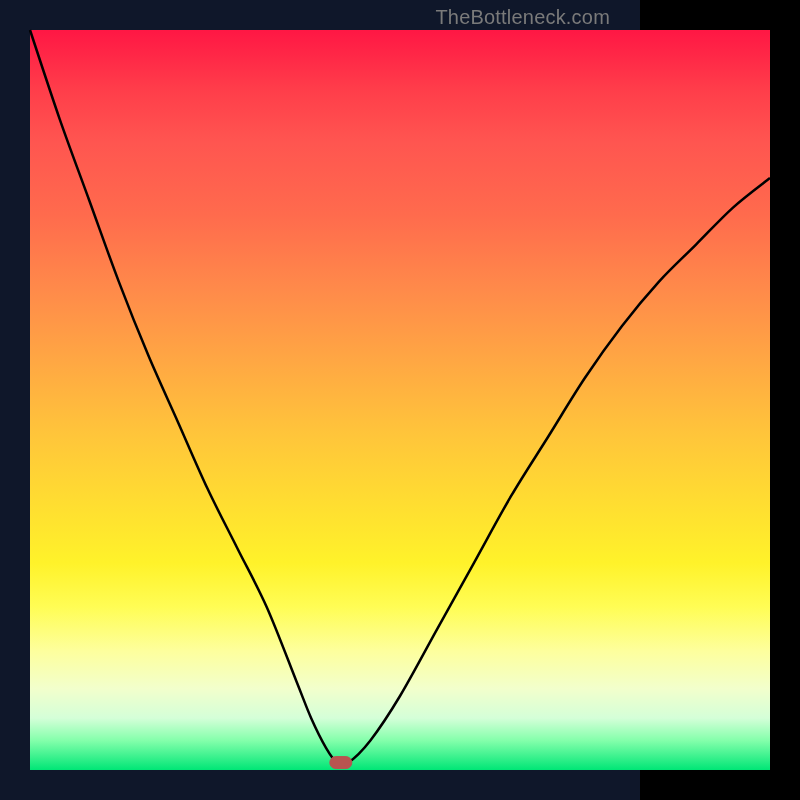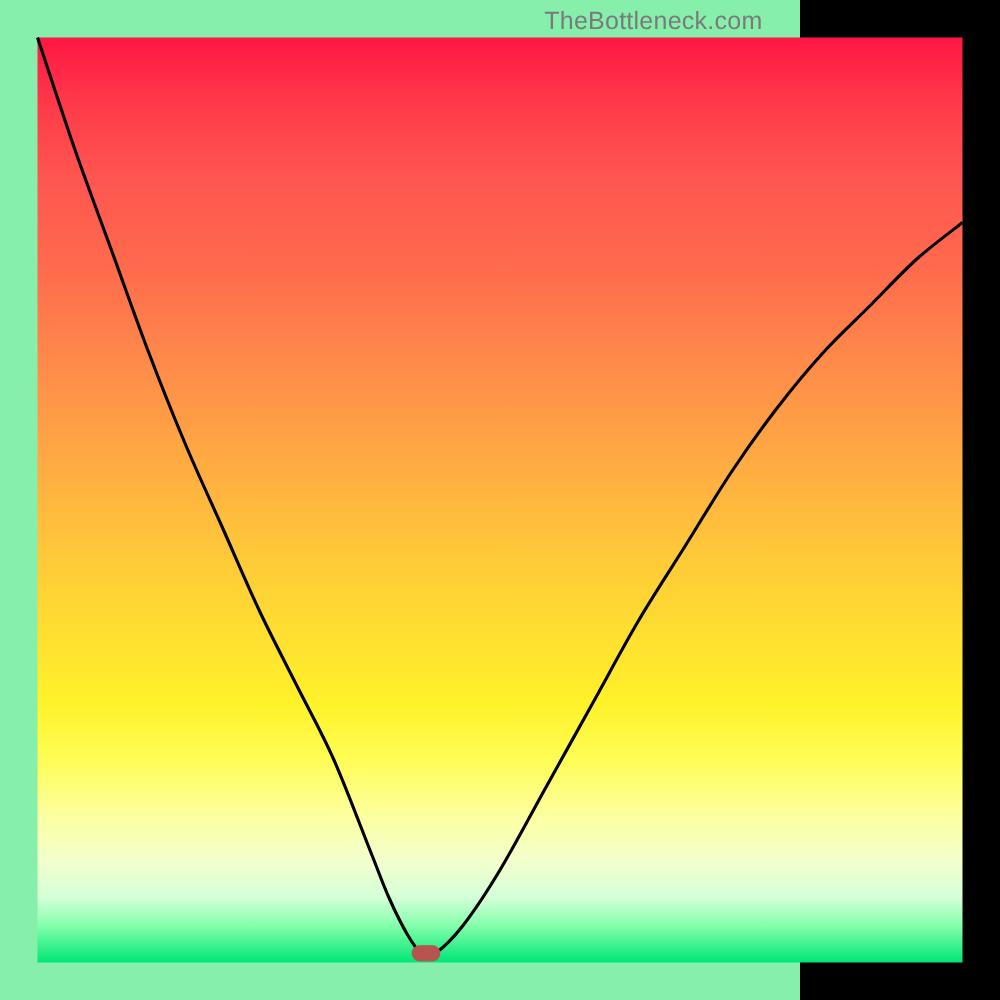--- a/index.html
+++ b/index.html
@@ -1,17 +1,17 @@
 <!DOCTYPE html>
 <html><head>
 <meta charset="utf-8">
 <style>
   * { margin: 0; padding: 0; box-sizing: border-box; }
   body { width: 800px; height: 800px; background: #000; font-family: Arial, sans-serif; position: relative; }
-  .outer { width: 640px; height: 800px; background: #86efac; position: relative; padding-left: 42px; }
+  .outer { width: 640px; height: 800px; background: #0f172a; position: relative; padding-left: 42px; }
   .plot-area {
     position: absolute;
     left: 30px;
     top: 30px;
     width: 740px;
     height: 740px;
     background: linear-gradient(to bottom,
       #ff1744 0%,
       #ff3d4a 8%,
       #ff5550 15%,

